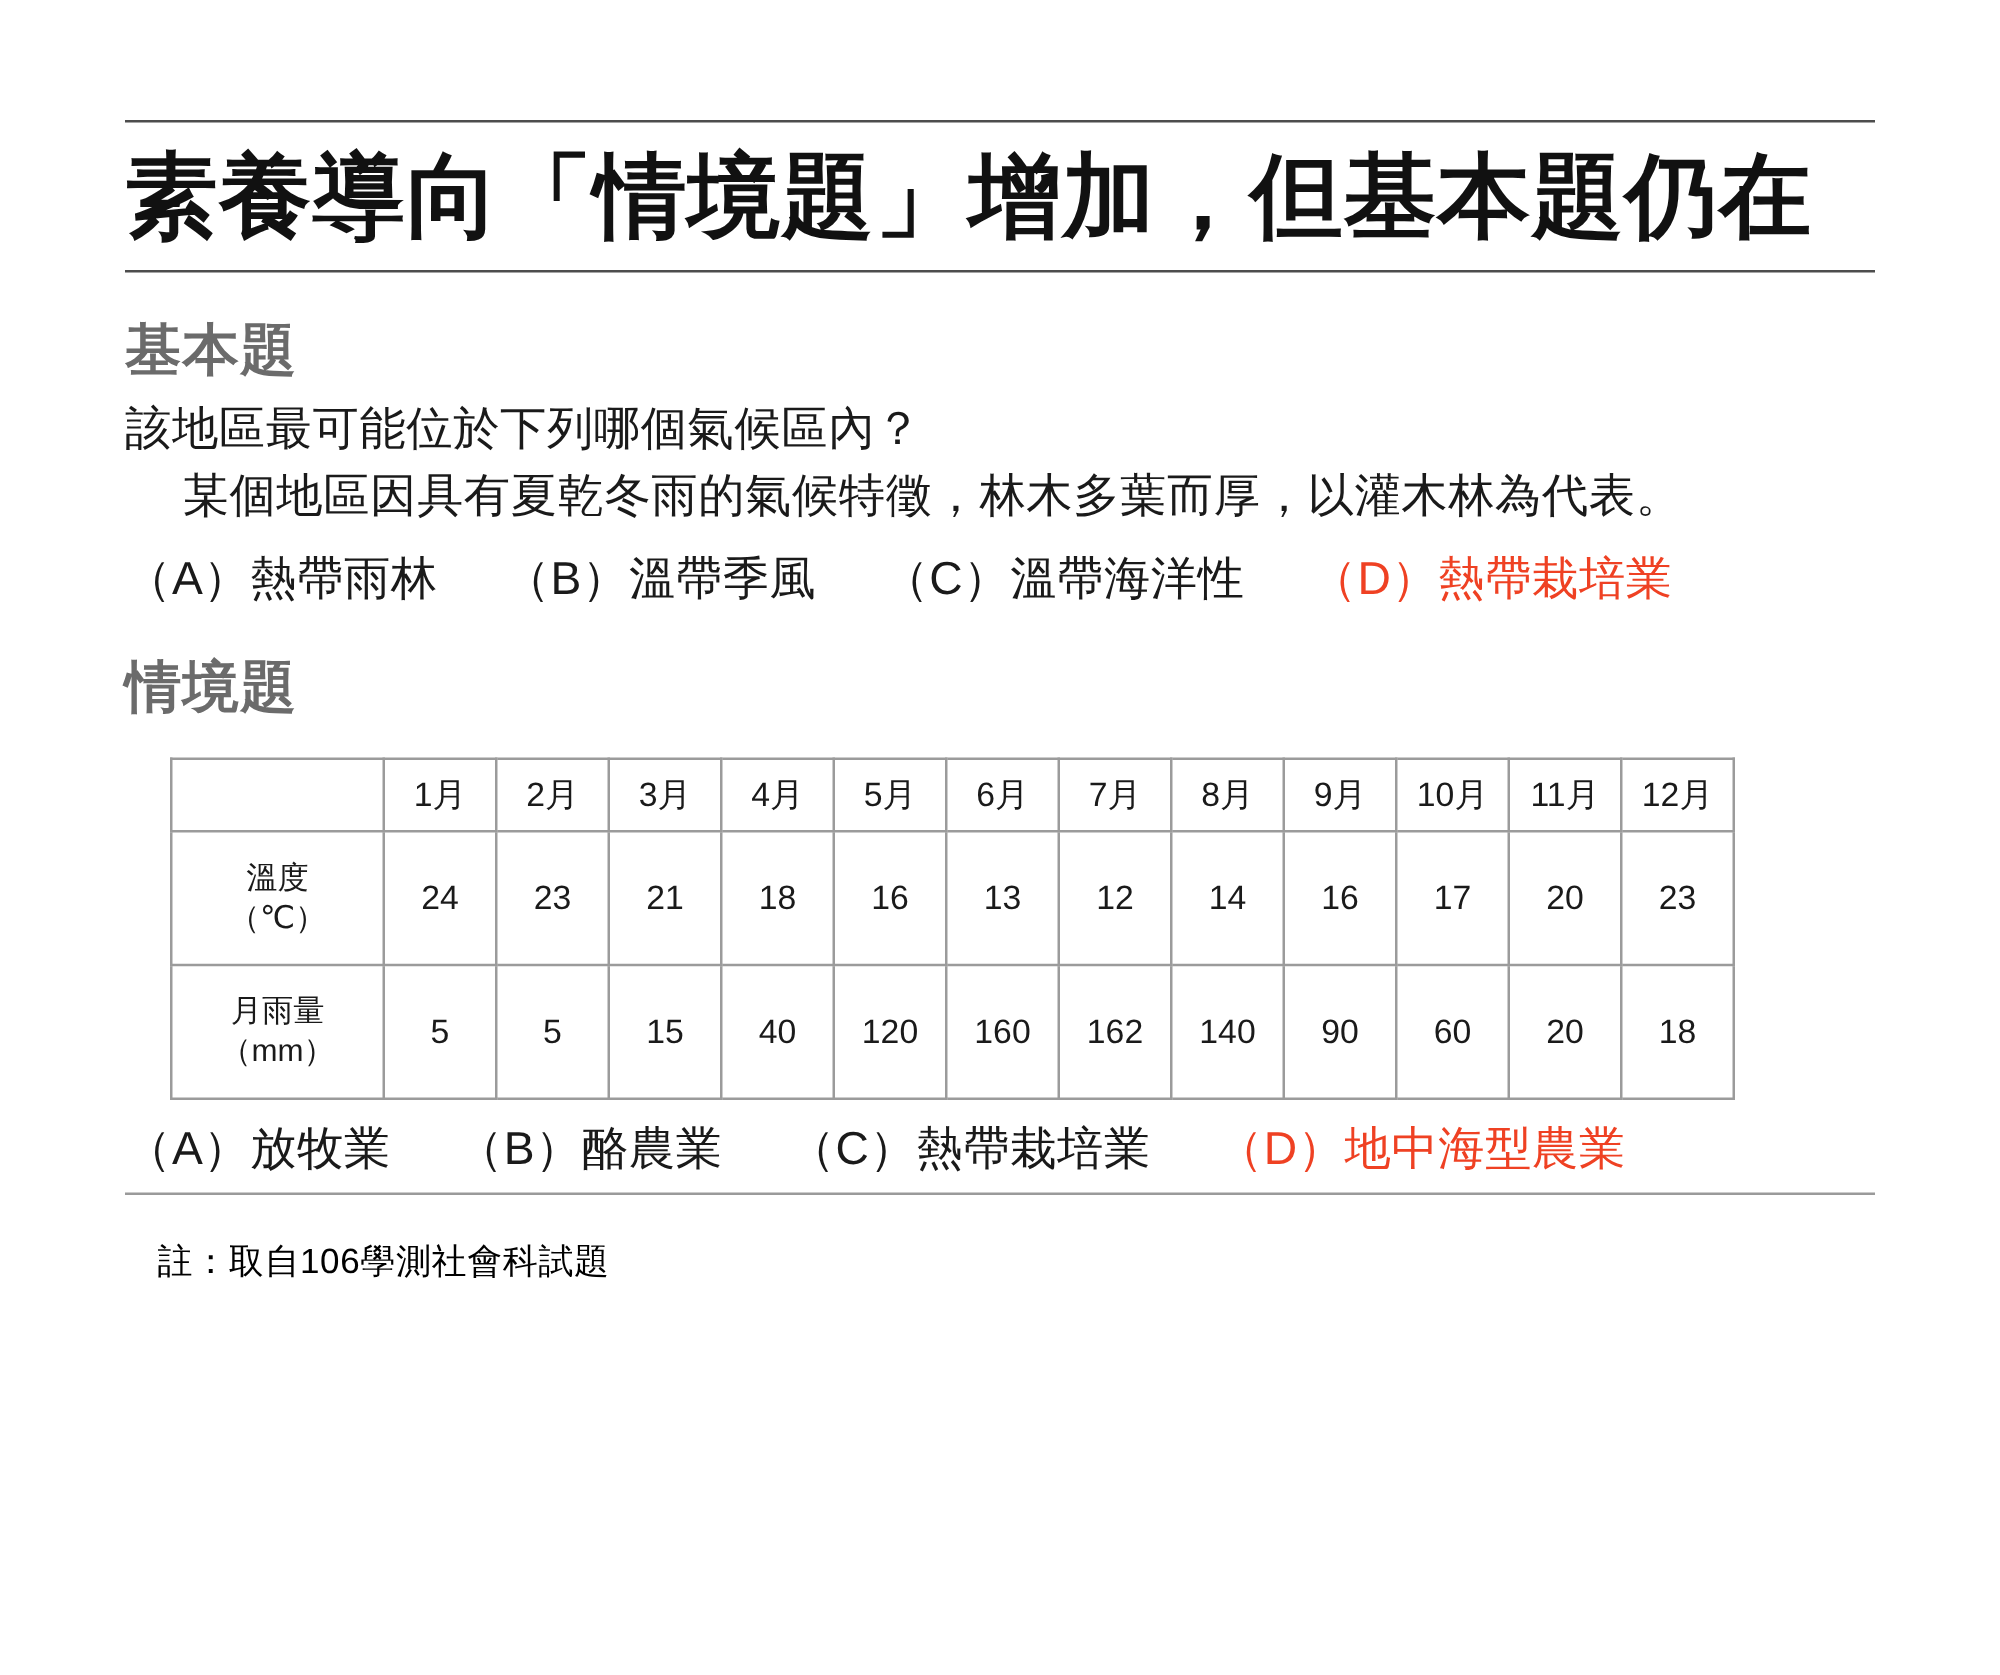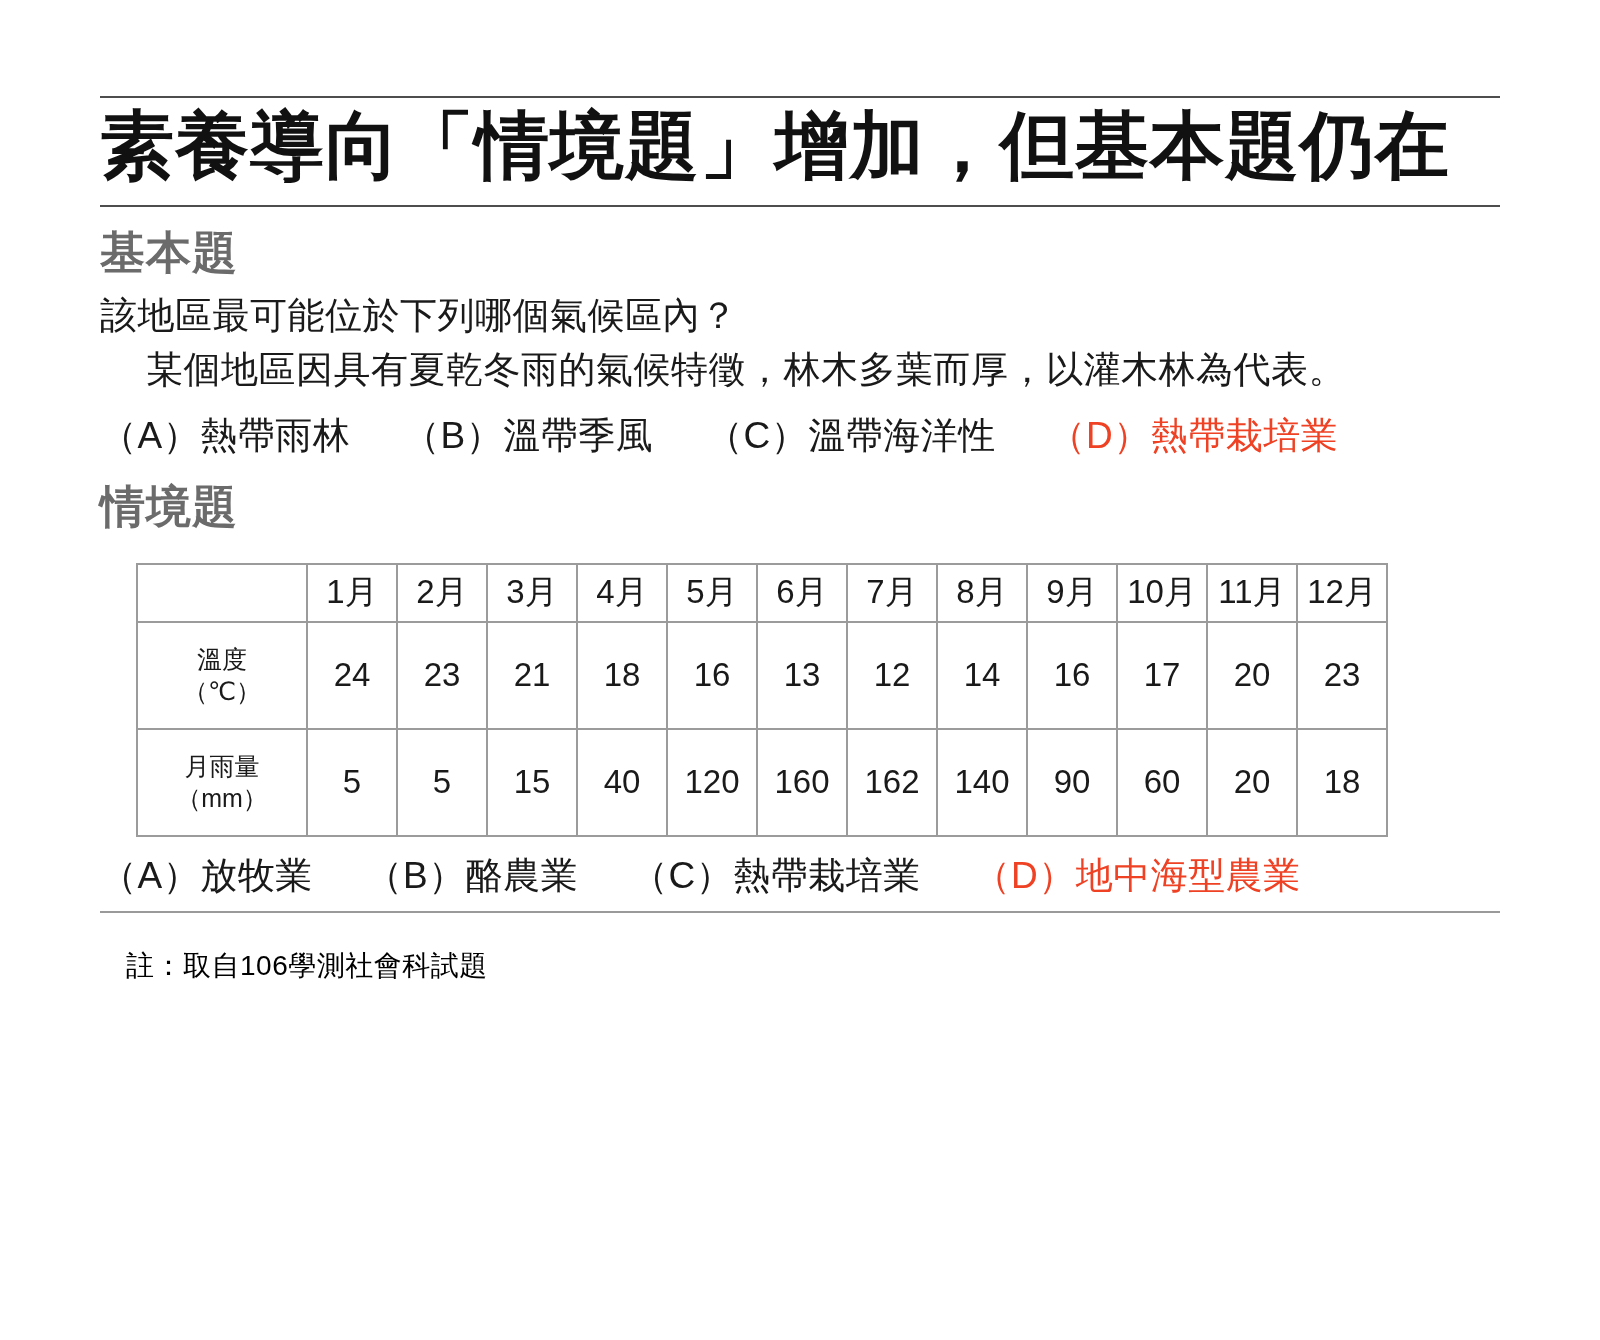--- a/index.html
+++ b/index.html
@@ -29,30 +29,30 @@
   }
   .rule-top { margin-top: 96px; }
   .rule-under-title { margin-top: 6px; }
   .rule-bottom { height: 2px; background: #9a9a9a; margin-top: 10px; }
 
   .doc-title {
     font-size: 74px;
     font-weight: bold;
     letter-spacing: 1px;
     line-height: 1.22;
-    padding: 3px 0 8px 0;
+    padding: 14px 0 8px 0;
     color: #111111;
     white-space: nowrap;
   }
 
   .section-heading {
     font-size: 45px;
     font-weight: bold;
     color: #6b6b6b;
-    margin-top: 16px;
+    margin-top: 32px;
     margin-bottom: 6px;
     letter-spacing: 1px;
   }
 
   .body-text {
     font-size: 37px;
     line-height: 1.45;
     color: #1a1a1a;
     letter-spacing: 0.5px;
   }
@@ -76,21 +76,21 @@
 
   table.climate {
     border-collapse: collapse;
     margin: 26px 0 0 36px;
     table-layout: fixed;
   }
   table.climate td, table.climate th {
     border: 2px solid #9b9b9b;
     text-align: center;
     font-weight: normal;
-    font-size: 33px;
+    font-size: 27px;
     color: #1a1a1a;
     padding: 0;
   }
   table.climate th.corner { width: 160px; height: 56px; }
   table.climate th.month { width: 88px; height: 56px; }
   table.climate td.rowlabel {
     width: 160px;
     font-size: 25px;
     line-height: 1.3;
     padding: 20px 4px;

